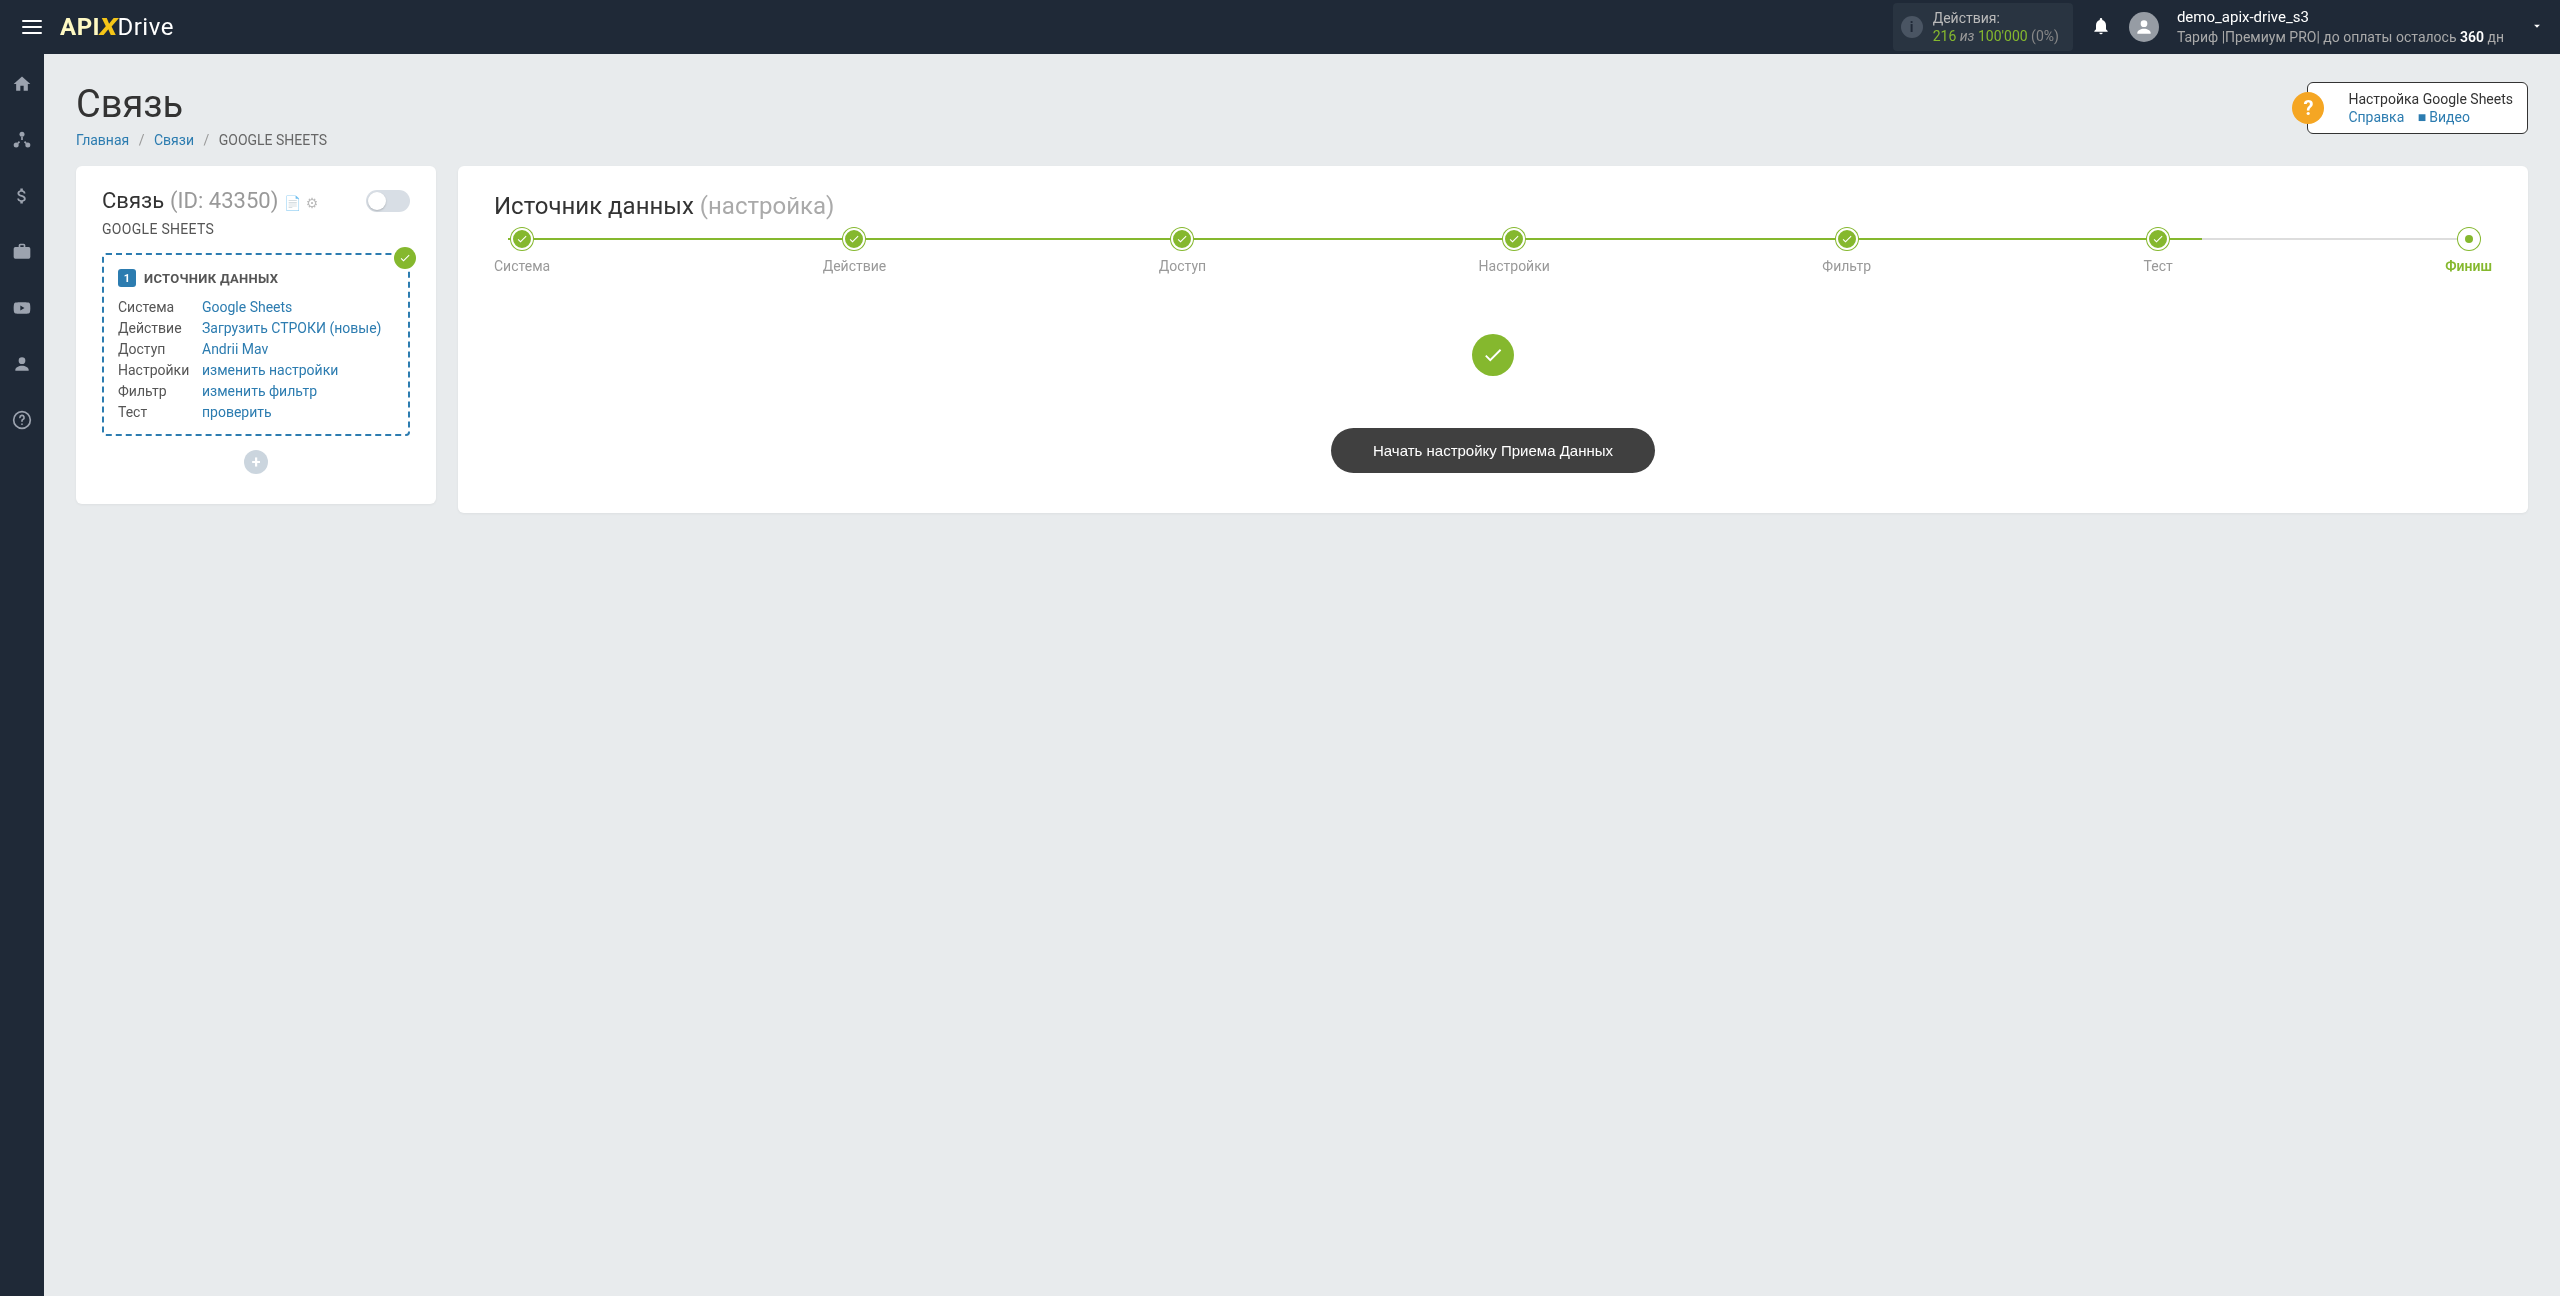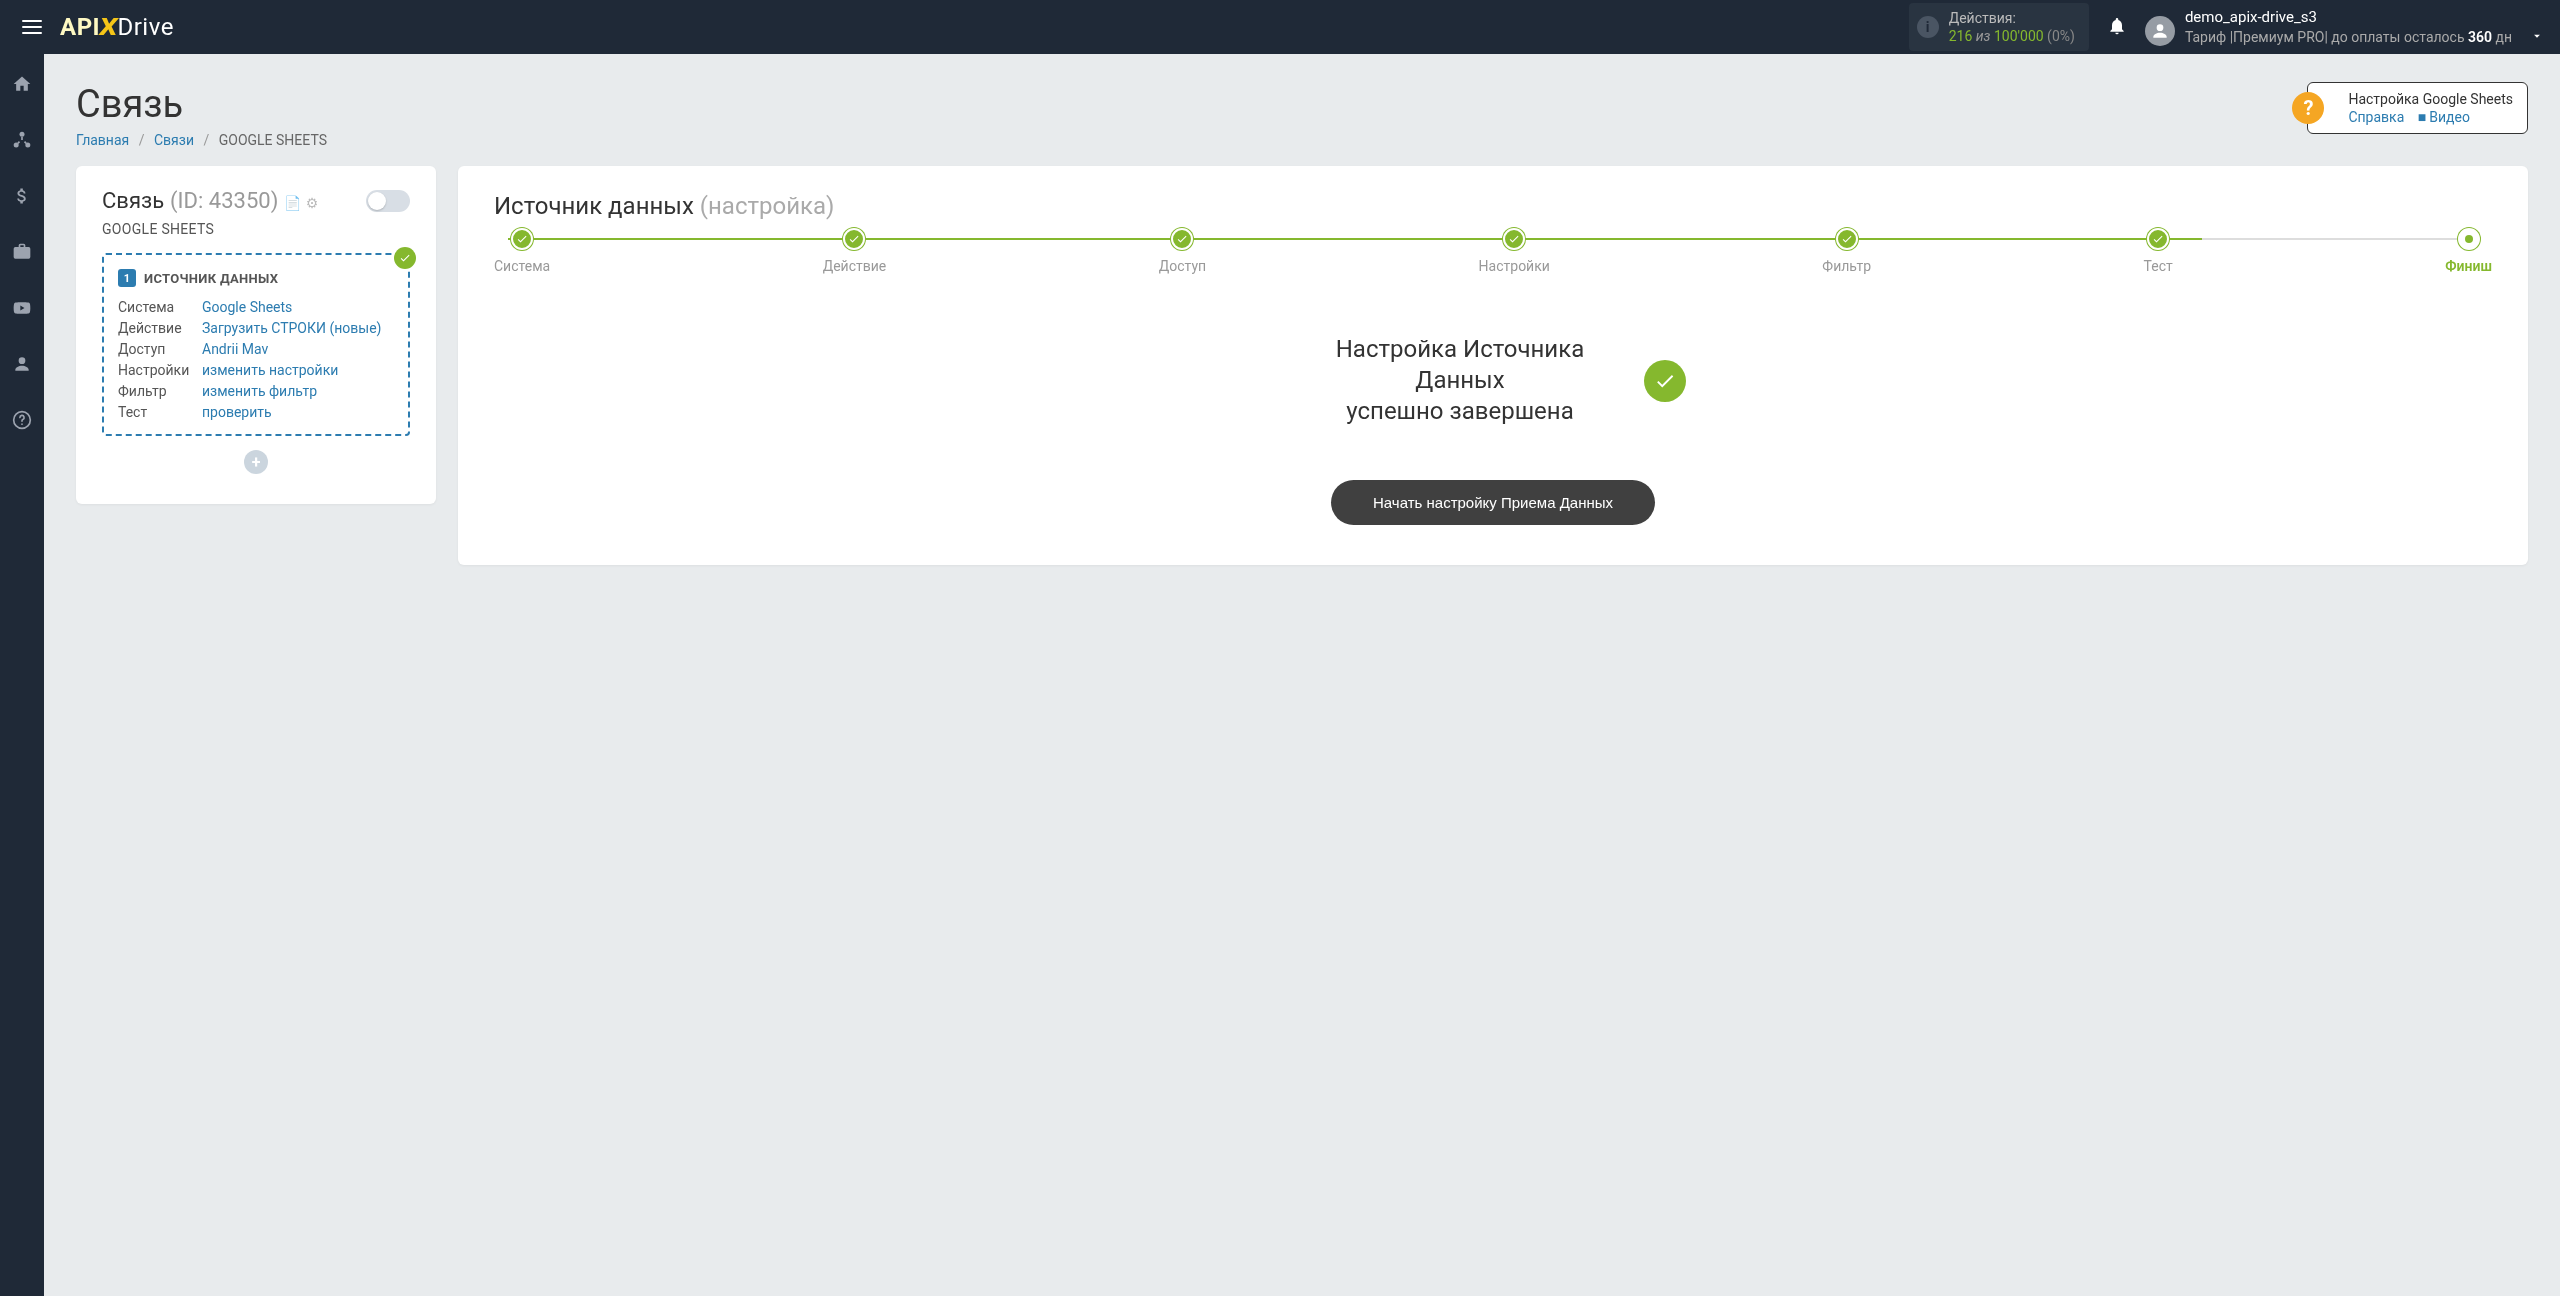--- a/index.html
+++ b/index.html
@@ -17,21 +17,21 @@
 .header-right { margin-left: auto; display: flex; align-items: center; gap: 18px; }
 .actions-box { background: #293441; border-radius: 4px; padding: 6px 14px 6px 8px; display: flex; align-items: center; gap: 10px; }
 .info-circle { width: 22px; height: 22px; background: #4a5563; border-radius: 50%; display: flex; align-items: center; justify-content: center; font-weight: bold; font-size: 14px; color: #1f2937; }
 .actions-text { font-size: 14px; line-height: 1.3; }
 .actions-text .line1 { color: #bbb; }
 .actions-text .count { color: #85b82e; }
 .actions-text .of { color: #999; font-style: italic; }
 .actions-text .max { color: #85b82e; }
 .actions-text .pct { color: #888; }
 .bell-icon { width: 20px; height: 20px; color: #fff; }
-.user-block { display: flex; align-items: flex-end; gap: 10px; }
+.user-block { display: flex; align-items: center; gap: 18px; }
 .avatar-icon { width: 30px; height: 30px; background: #969ca4; border-radius: 50%; display: flex; align-items: center; justify-content: center; }
 .user-text { font-size: 13px; line-height: 1.3; }
 .user-text .username { color: #fff; font-size: 15px; }
 .user-text .tariff { color: #aaa; font-size: 14px; }
 .user-text .days { color: #fff; font-weight: 600; }
 .chevron-down { margin-left: 8px; color: #fff; }
 
 
 .layout { display: flex; height: calc(100vh - 54px); }
 .sidebar { width: 44px; background: #1f2937; display: flex; flex-direction: column; align-items: center; padding-top: 12px; gap: 20px; }
@@ -323,24 +323,20 @@
             <div class="step-label">Тест</div>
           </div>
           <div class="step active">
             <div class="step-circle current"></div>
             <div class="step-label">Финиш</div>
           </div>
         </div>
 
         <div class="finish-block">
           <div class="status-row">
-            <div class="status-text done">
-              <div>Настройка Источника Данных</div>
-              <div>успешно завершена</div>
-            </div>
             <div class="big-check done">
               <svg viewBox="0 0 24 24">
                   <path d="M9 16.17L4.83 12l-1.42 1.41L9 19 21 7l-1.41-1.41z"></path>
                 </svg>
             </div>
           </div>
           <button class="primary-btn">Начать настройку Приема Данных</button>
         </div>
       </div>
     </div>

